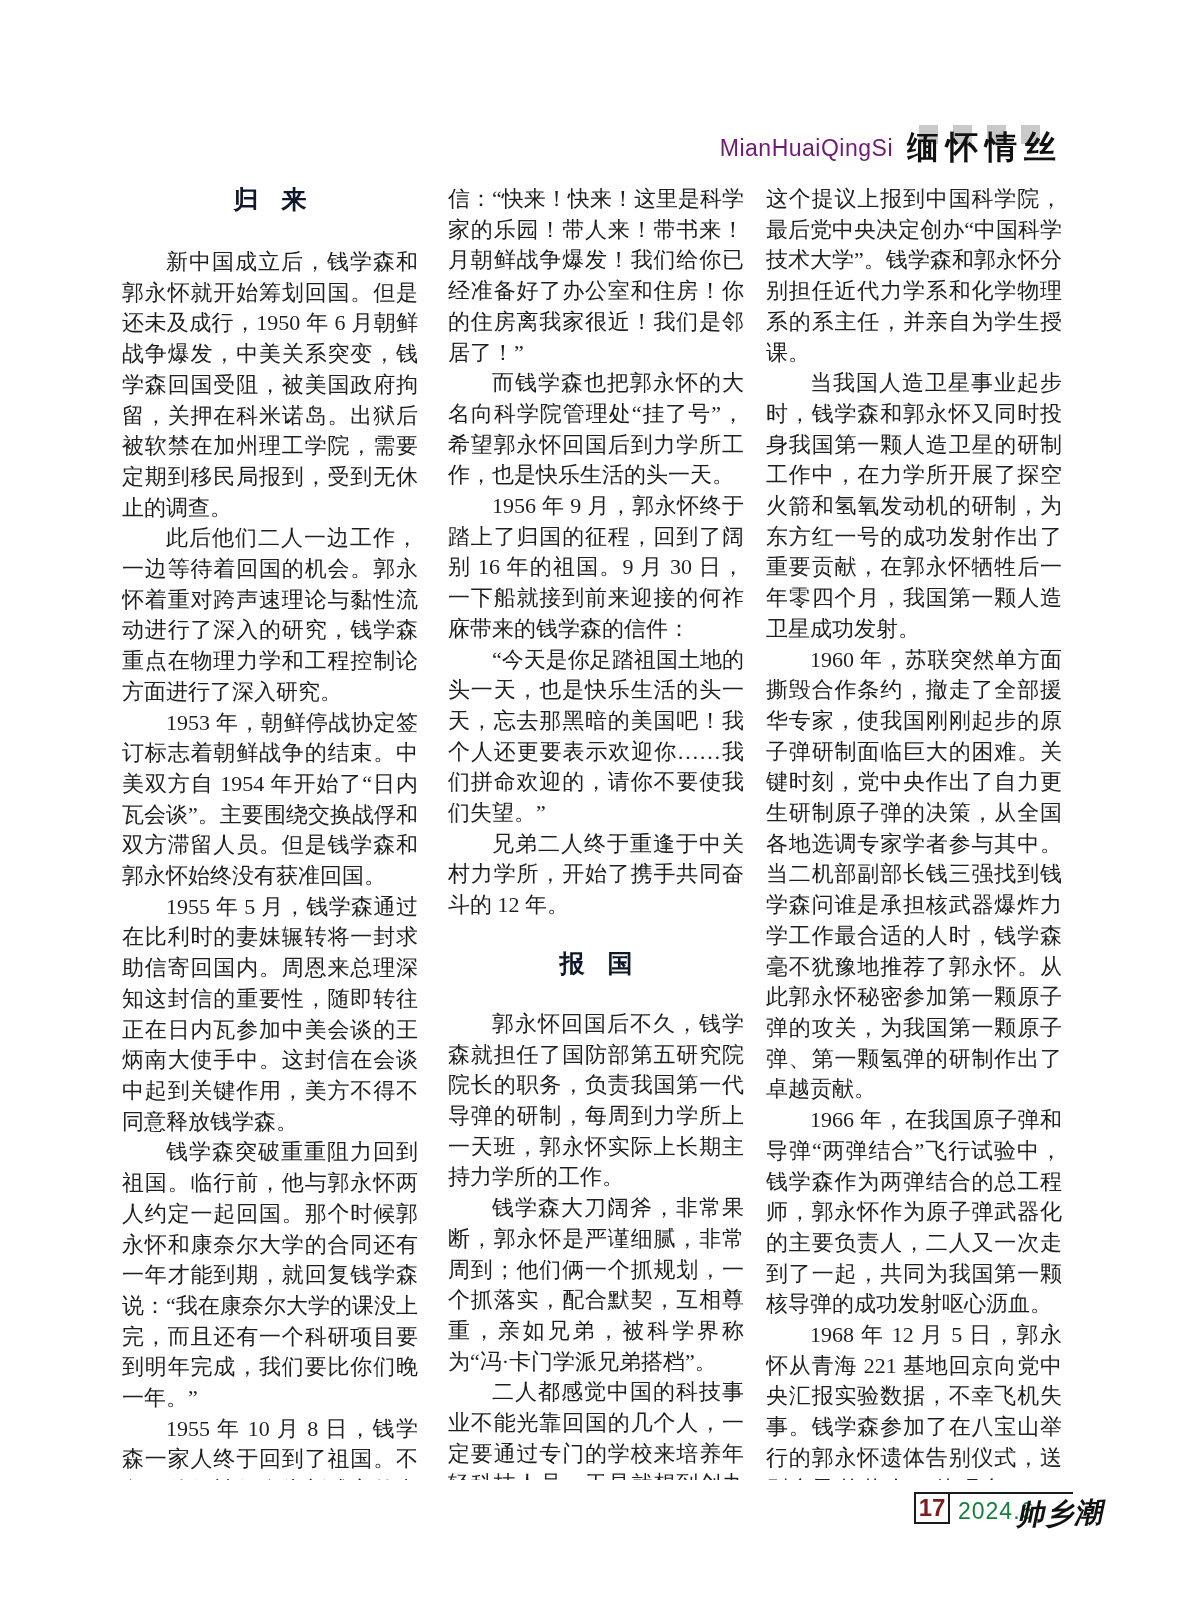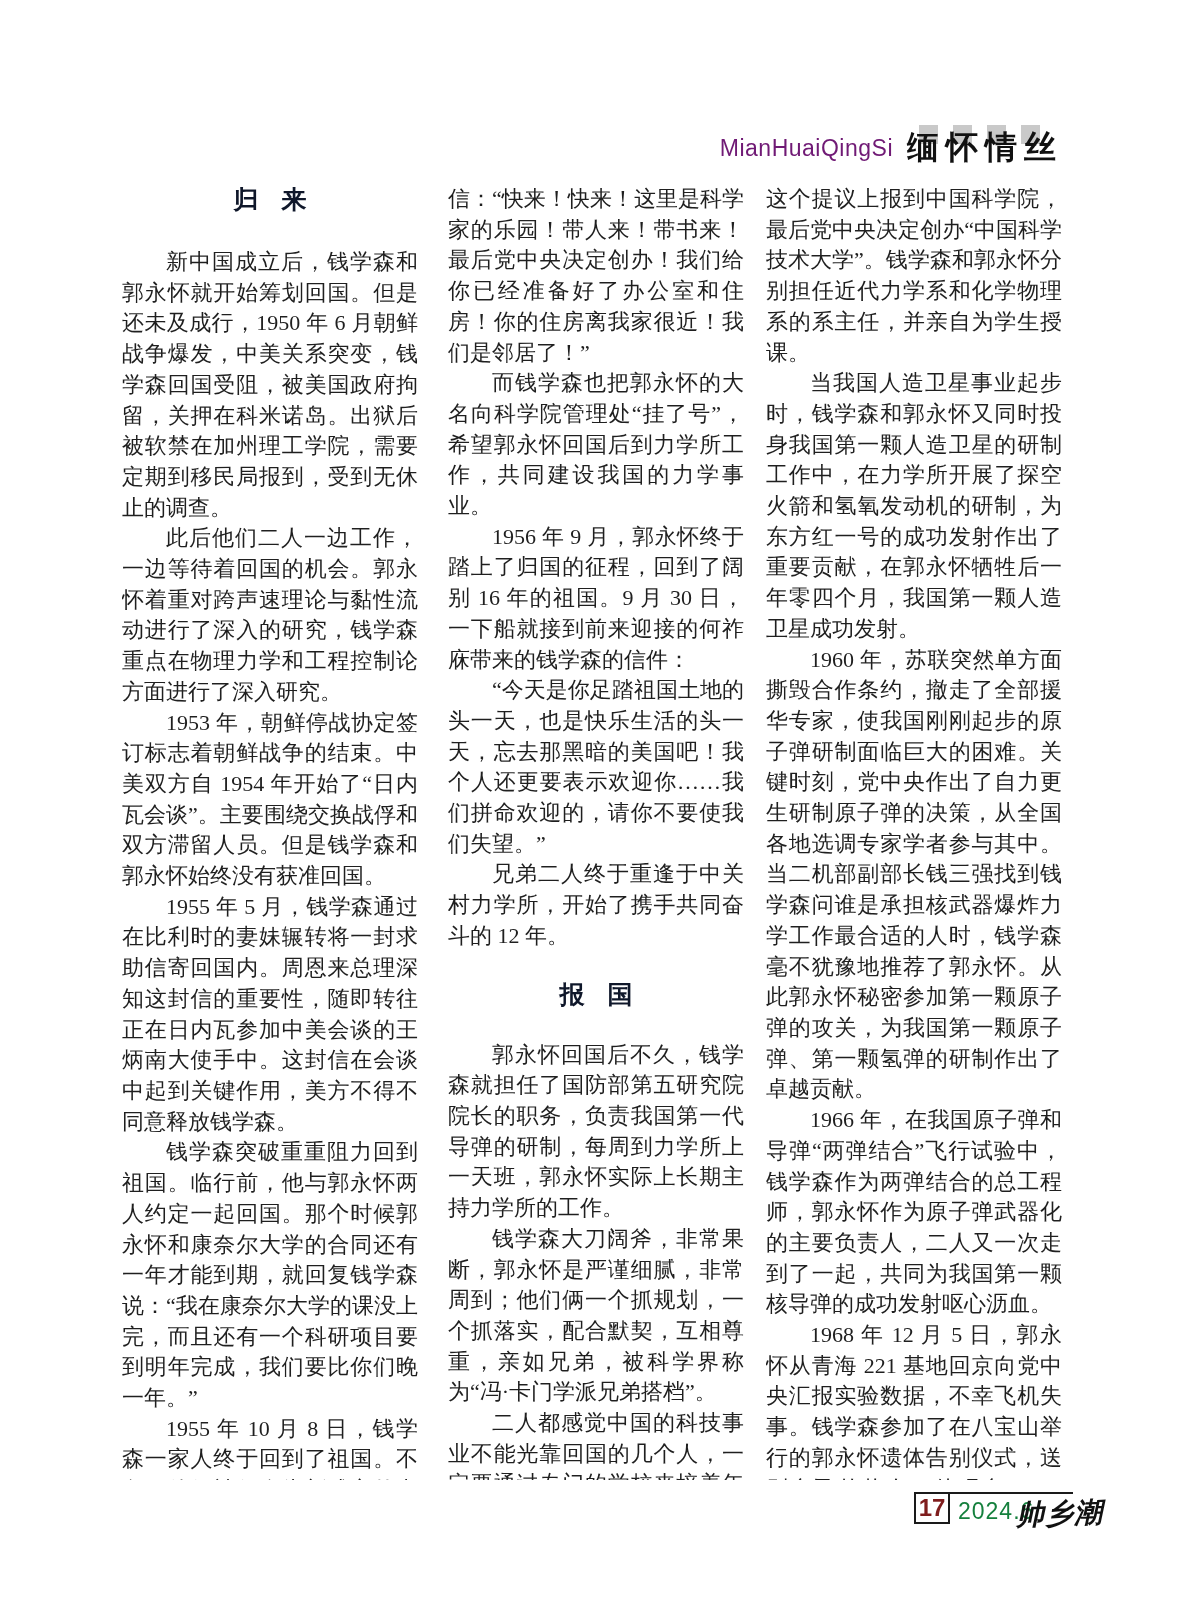--- a/index.html
+++ b/index.html
@@ -144,22 +144,22 @@
     <h2 class="heading">归 来</h2>
     <p class="para indent">新中国成立后，钱学森和郭永怀就开始筹划回国。但是还未及成行，1950 年 6 月朝鲜战争爆发，中美关系突变，钱学森回国受阻，被美国政府拘留，关押在科米诺岛。出狱后被软禁在加州理工学院，需要定期到移民局报到，受到无休止的调查。</p>
     <p class="para indent">此后他们二人一边工作，一边等待着回国的机会。郭永怀着重对跨声速理论与黏性流动进行了深入的研究，钱学森重点在物理力学和工程控制论方面进行了深入研究。</p>
     <p class="para indent">1953 年，朝鲜停战协定签订标志着朝鲜战争的结束。中美双方自 1954 年开始了“日内瓦会谈”。主要围绕交换战俘和双方滞留人员。但是钱学森和郭永怀始终没有获准回国。</p>
     <p class="para indent">1955 年 5 月，钱学森通过在比利时的妻妹辗转将一封求助信寄回国内。周恩来总理深知这封信的重要性，随即转往正在日内瓦参加中美会谈的王炳南大使手中。这封信在会谈中起到关键作用，美方不得不同意释放钱学森。</p>
     <p class="para indent">钱学森突破重重阻力回到祖国。临行前，他与郭永怀两人约定一起回国。那个时候郭永怀和康奈尔大学的合同还有一年才能到期，就回复钱学森说：“我在康奈尔大学的课没上完，而且还有一个科研项目要到明年完成，我们要比你们晚一年。”</p>
     <p class="para indent">1955 年 10 月 8 日，钱学森一家人终于回到了祖国。不久，他便被任命为新成立的中国科学院力学研究所所长。1956 年 2 月 2 日，钱学森远隔重洋给师弟郭永怀写</p>
   </div>
 
   <div class="col col2">
-    <p class="para">信：“快来！快来！这里是科学家的乐园！带人来！带书来！最后党中央决定创办！我们给你已经准备好了办公室和住房！你的住房离我家很近！我们是邻居了！”</p>
-    <p class="para indent">而钱学森也把郭永怀的大名向科学院管理处“挂了号”，希望郭永怀回国后到力学所工作，共同建设我国的力学事业。</p>
+    <p class="para">信：“快来！快来！这里是科学家的乐园！带人来！带书来！月朝鲜战争爆发！我们给你已经准备好了办公室和住房！你的住房离我家很近！我们是邻居了！”</p>
+    <p class="para indent">而钱学森也把郭永怀的大名向科学院管理处“挂了号”，希望郭永怀回国后到力学所工作，也是快乐生活的头一天。</p>
     <p class="para indent">1956 年 9 月，郭永怀终于踏上了归国的征程，回到了阔别 16 年的祖国。9 月 30 日，一下船就接到前来迎接的何祚庥带来的钱学森的信件：</p>
     <p class="para indent">“今天是你足踏祖国土地的头一天，也是快乐生活的头一天，忘去那黑暗的美国吧！我个人还更要表示欢迎你……我们拼命欢迎的，请你不要使我们失望。”</p>
     <p class="para indent">兄弟二人终于重逢于中关村力学所，开始了携手共同奋斗的 12 年。</p>
     <h2 class="heading mid">报 国</h2>
     <p class="para indent">郭永怀回国后不久，钱学森就担任了国防部第五研究院院长的职务，负责我国第一代导弹的研制，每周到力学所上一天班，郭永怀实际上长期主持力学所的工作。</p>
     <p class="para indent">钱学森大刀阔斧，非常果断，郭永怀是严谨细腻，非常周到；他们俩一个抓规划，一个抓落实，配合默契，互相尊重，亲如兄弟，被科学界称为“冯·卡门学派兄弟搭档”。</p>
     <p class="para indent">二人都感觉中国的科技事业不能光靠回国的几个人，一定要通过专门的学校来培养年轻科技人员，于是就想到创办一所新型大学“星际航行学院”。他们就将</p>
   </div>
 
   <div class="col col3">

